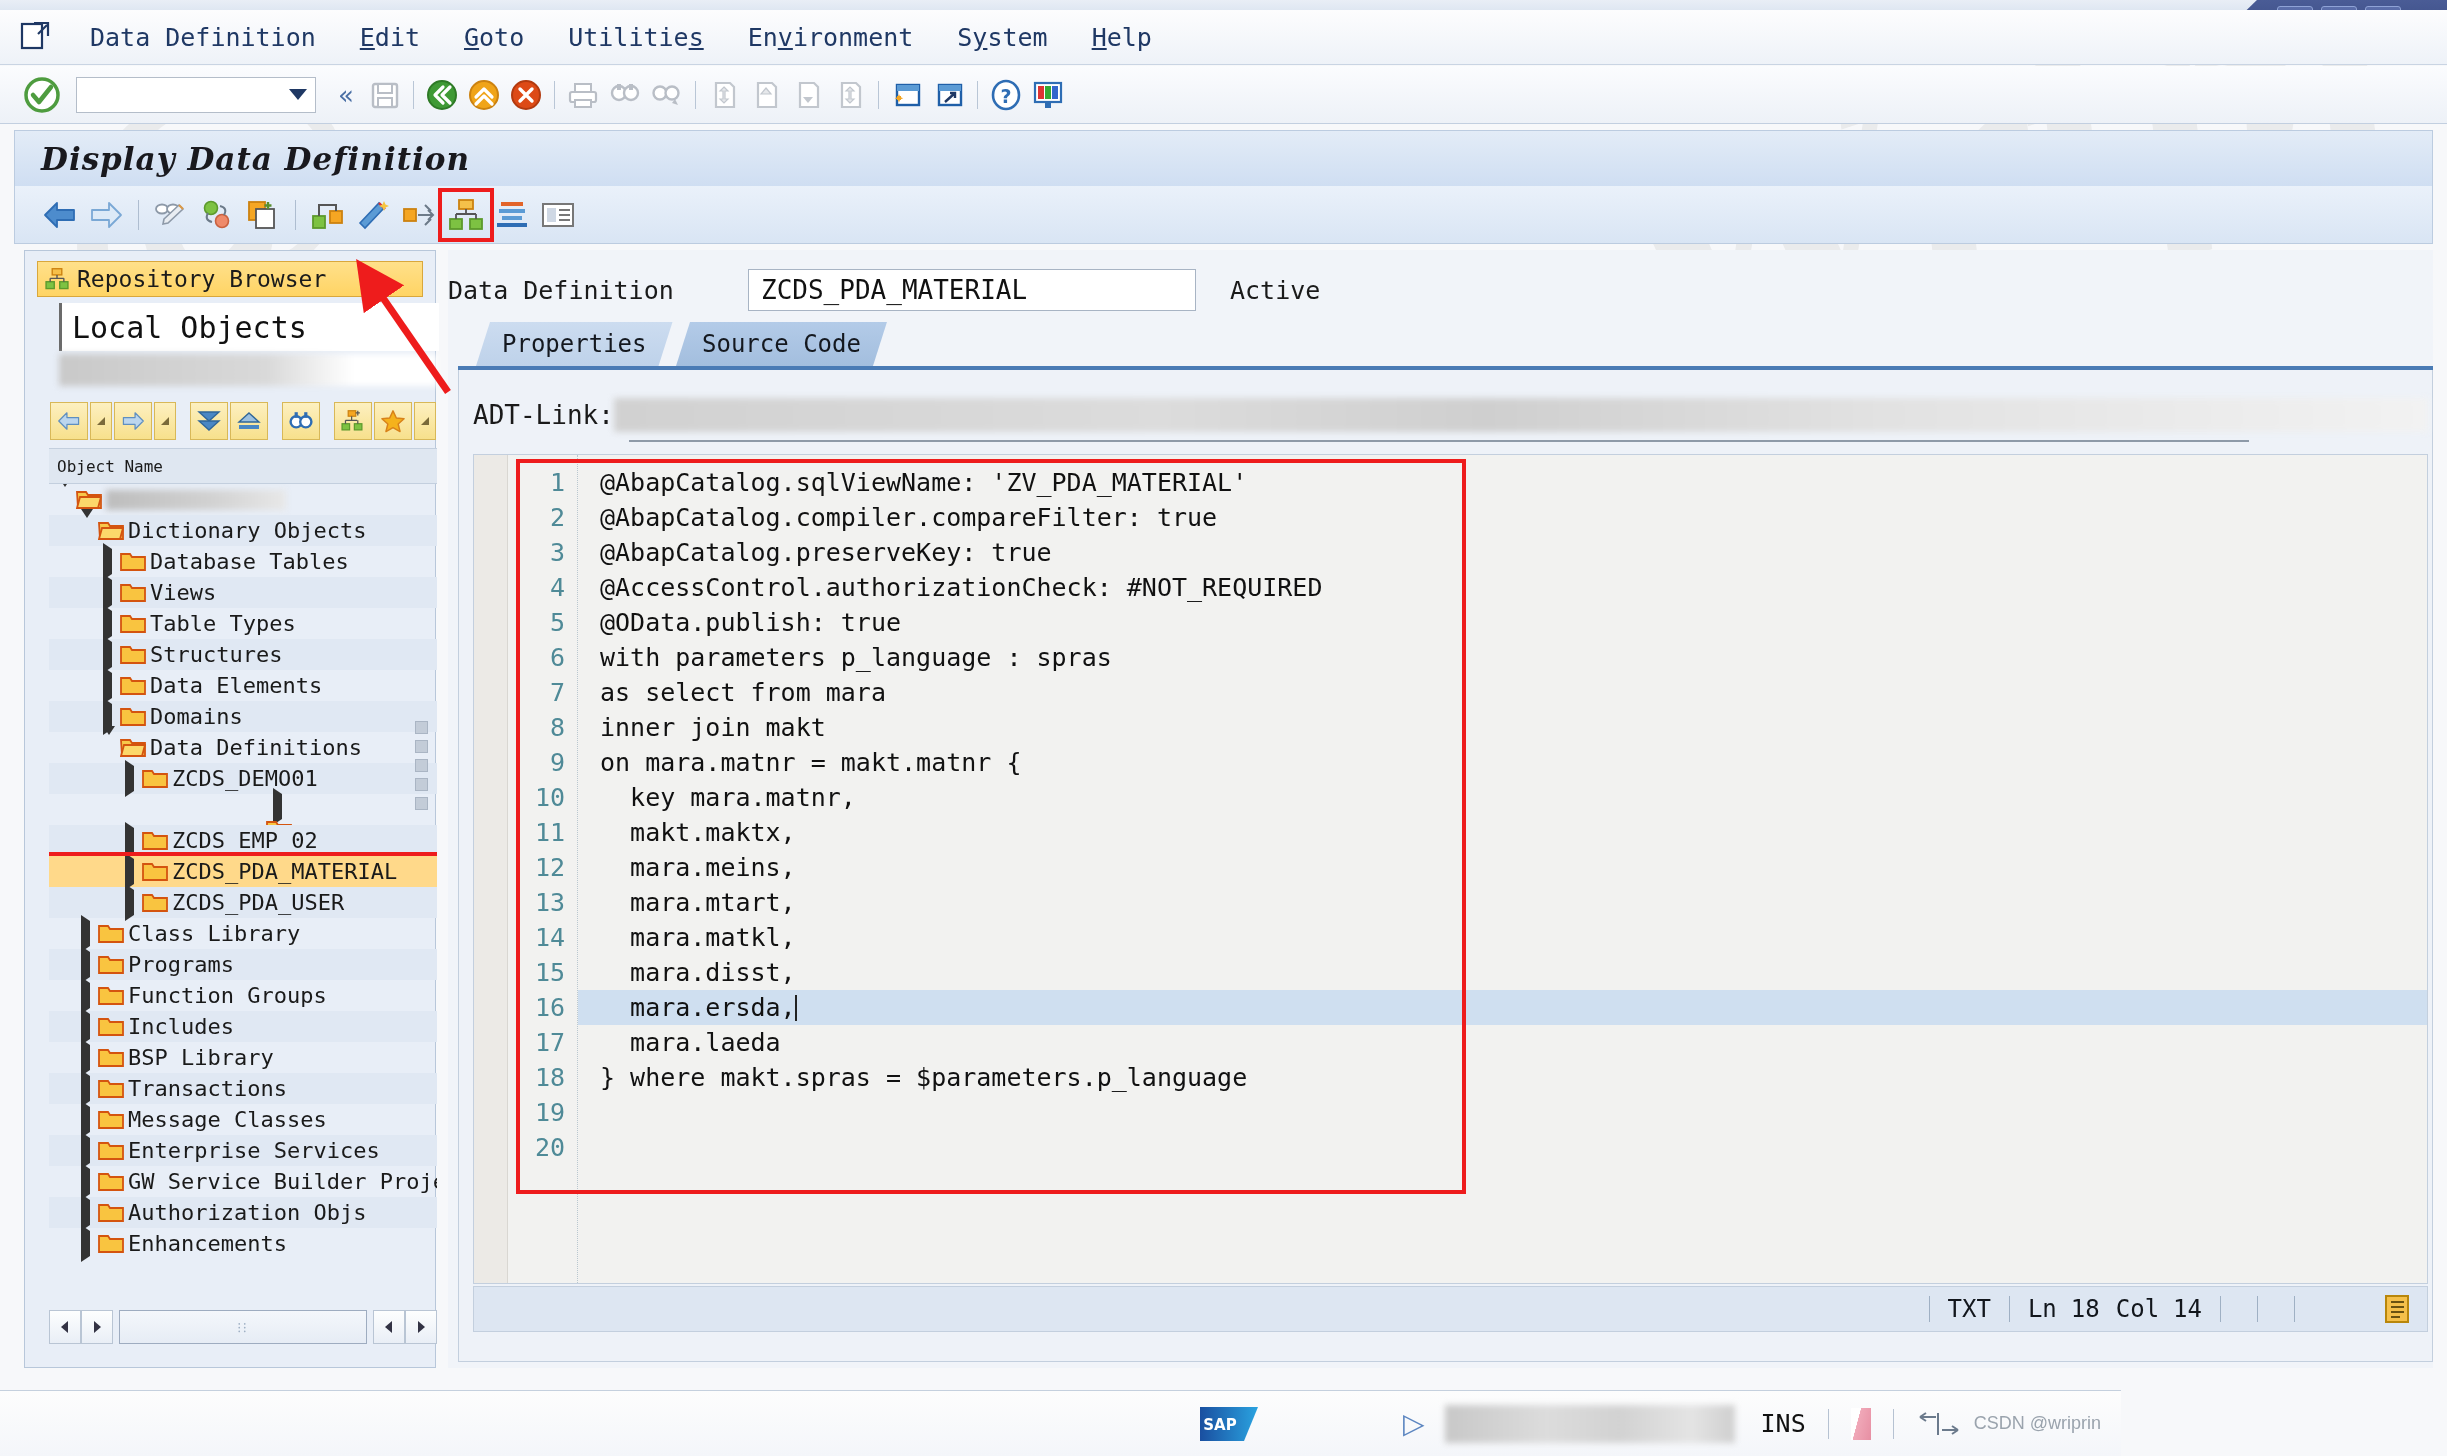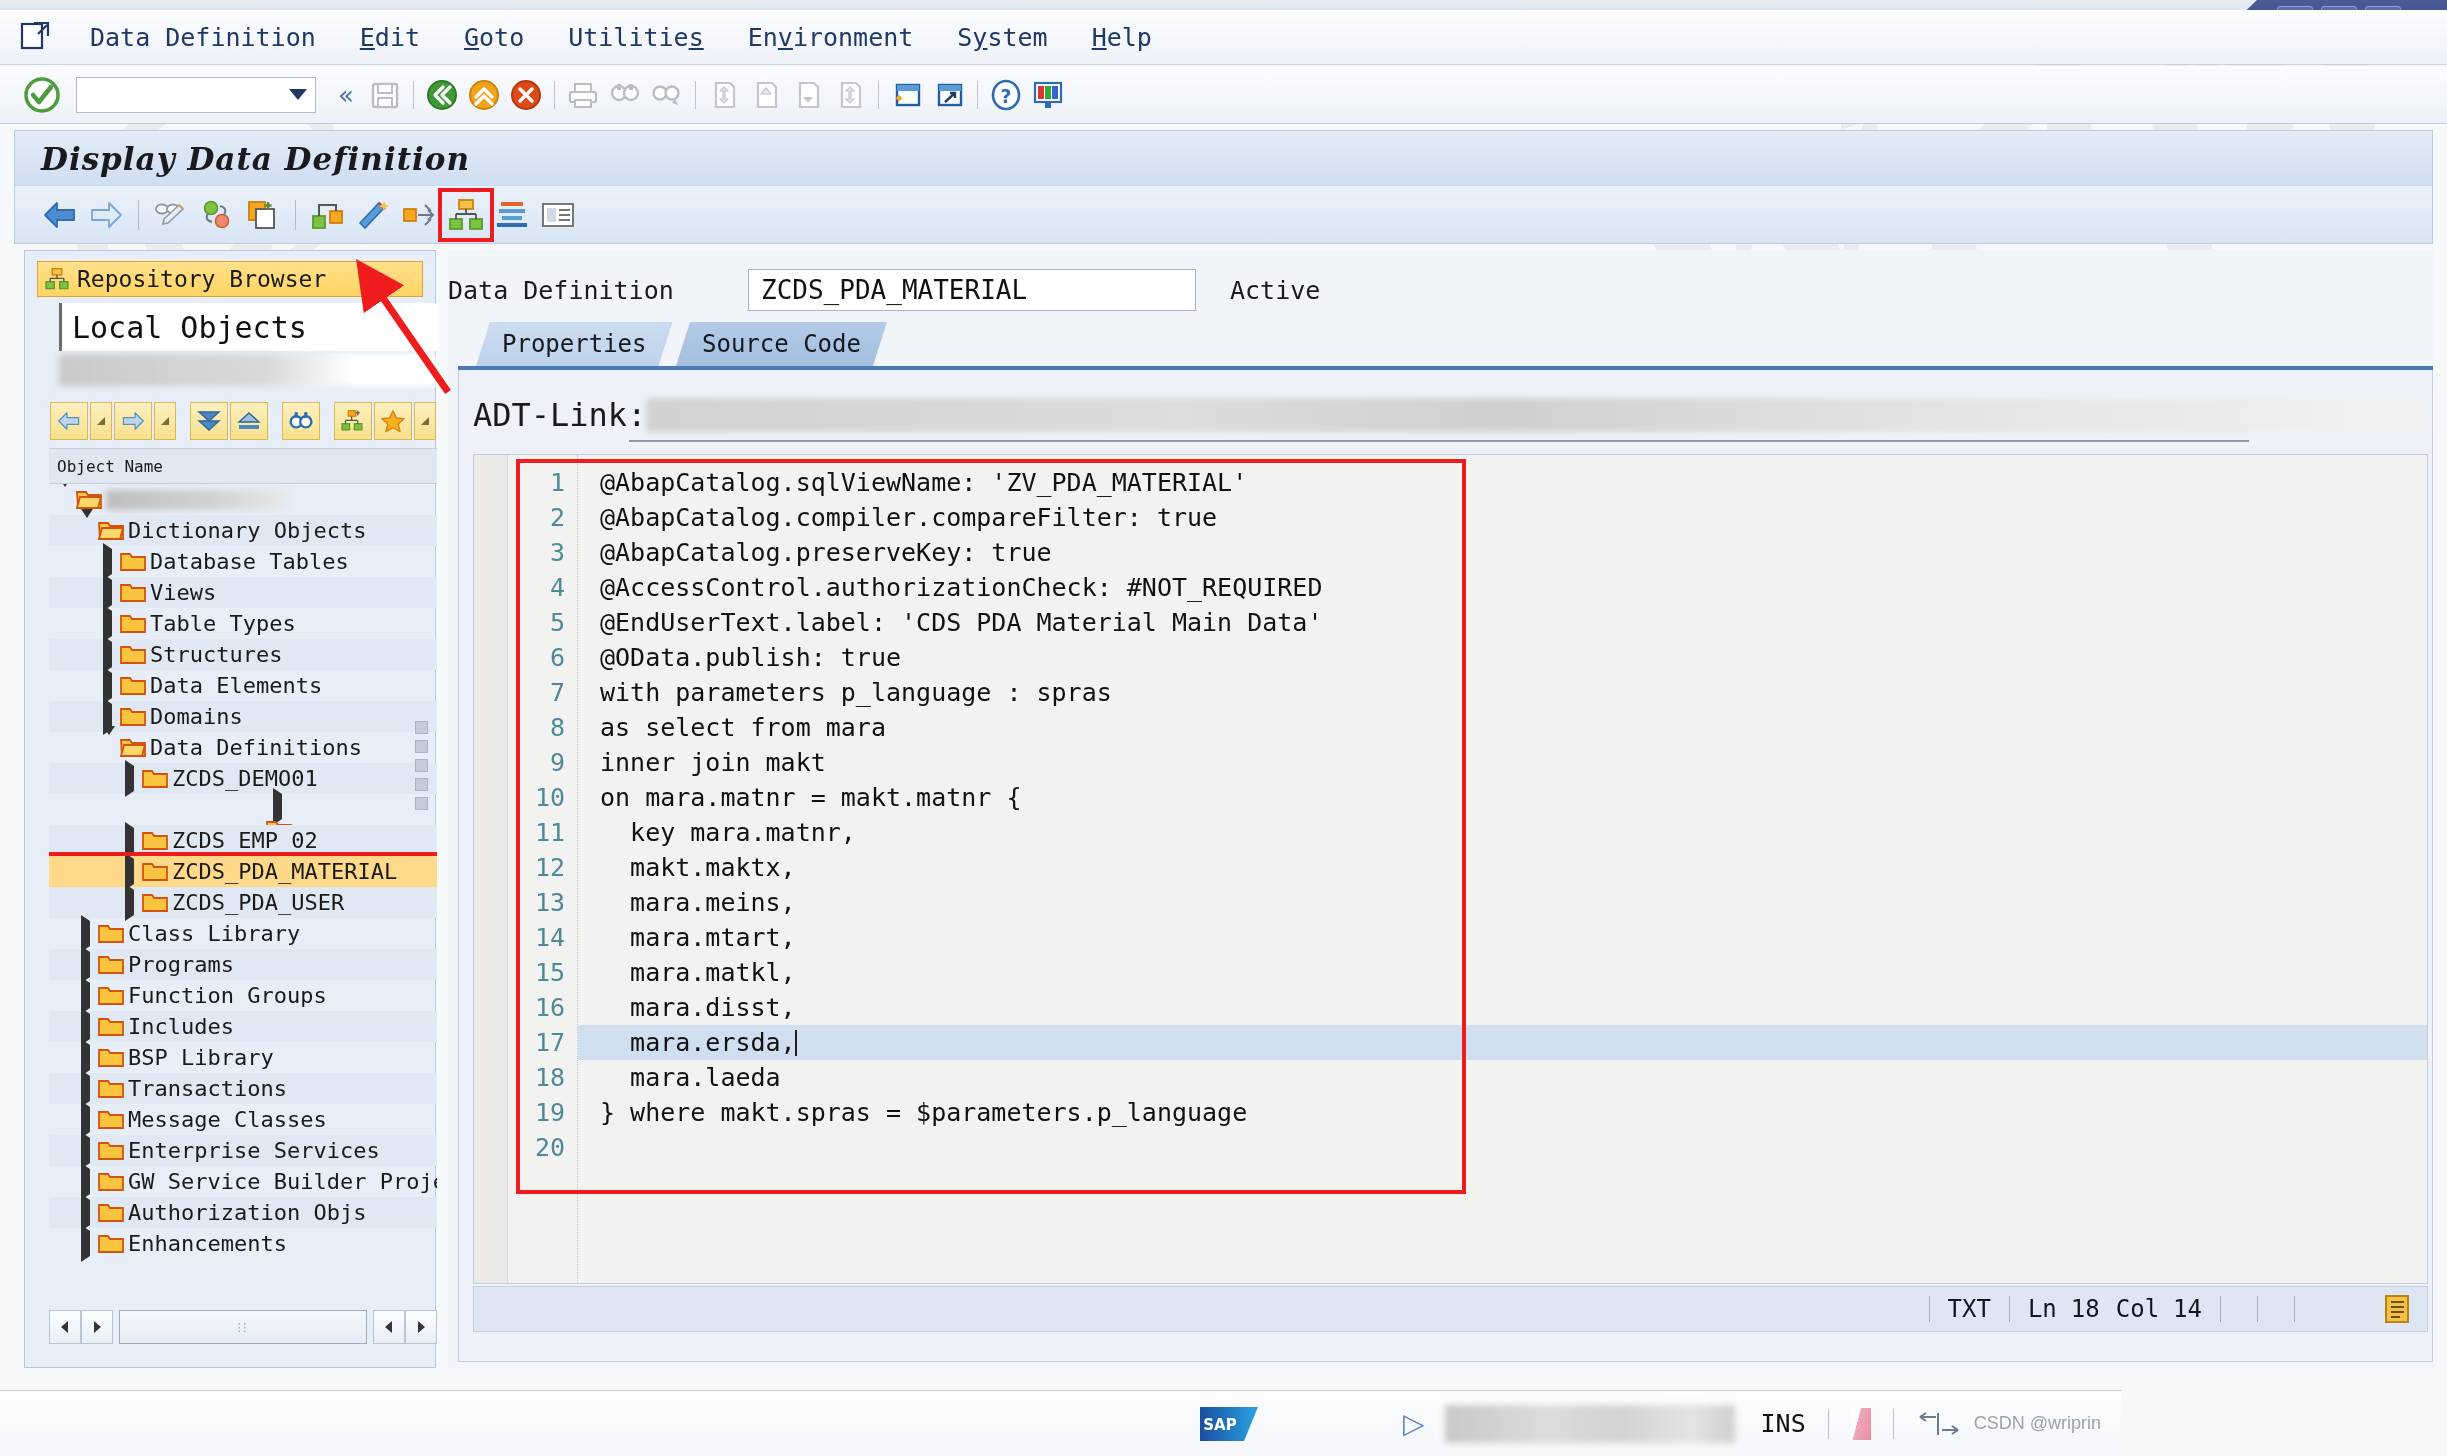--- a/index.html
+++ b/index.html
@@ -198,21 +198,21 @@
     position:absolute; left:10px; top:116px; width:1975px; height:4px; background:#4a7bb5;
   }
   .tabbody{
     position:absolute; left:10px; top:120px; width:1975px; height:992px;
     background:#eef2f8; border:1px solid #c3cfde; border-top:none;
   }
   .adtrow{
     position:absolute; left:14px; top:22px; width:1955px; height:46px;
     display:flex; align-items:center;
   }
-  .adtlabel{ font-family:"DejaVu Sans Mono",monospace;font-size:32px;color:#1a1a1a;margin-right:0;}
+  .adtlabel{ font-family:"DejaVu Sans Mono",monospace;font-size:26px;color:#1a1a1a;margin-right:0;}
   .adtblur{
     flex:1; height:34px;
     background:linear-gradient(90deg,#d1d1d1,#dcdcdc 30%,#cfcfcf 48%,#e2e2e2 70%,#f2f2f2);
     filter:blur(3.2px);
   }
   .adtunderline{
     position:absolute; left:170px; top:70px; width:1620px; height:2px; background:#8e9aa8;
   }
 
   
@@ -948,21 +948,20 @@
             <div>17</div>
             <div>18</div>
             <div>19</div>
             <div>20</div>
           </div>
         <div class="codearea" id="codearea">
             <div class="cline">@AbapCatalog.sqlViewName: 'ZV_PDA_MATERIAL'</div>
             <div class="cline">@AbapCatalog.compiler.compareFilter: true</div>
             <div class="cline">@AbapCatalog.preserveKey: true</div>
             <div class="cline">@AccessControl.authorizationCheck: #NOT_REQUIRED</div>
-            <div class="cline">@EndUserText.label: 'CDS PDA Material Main Data'</div>
             <div class="cline">@OData.publish: true</div>
             <div class="cline">with parameters p_language : spras</div>
             <div class="cline">as select from mara</div>
             <div class="cline">inner join makt</div>
             <div class="cline">on mara.matnr = makt.matnr {</div>
             <div class="cline">  key mara.matnr,</div>
             <div class="cline">  makt.maktx,</div>
             <div class="cline">  mara.meins,</div>
             <div class="cline">  mara.mtart,</div>
             <div class="cline">  mara.matkl,</div>

